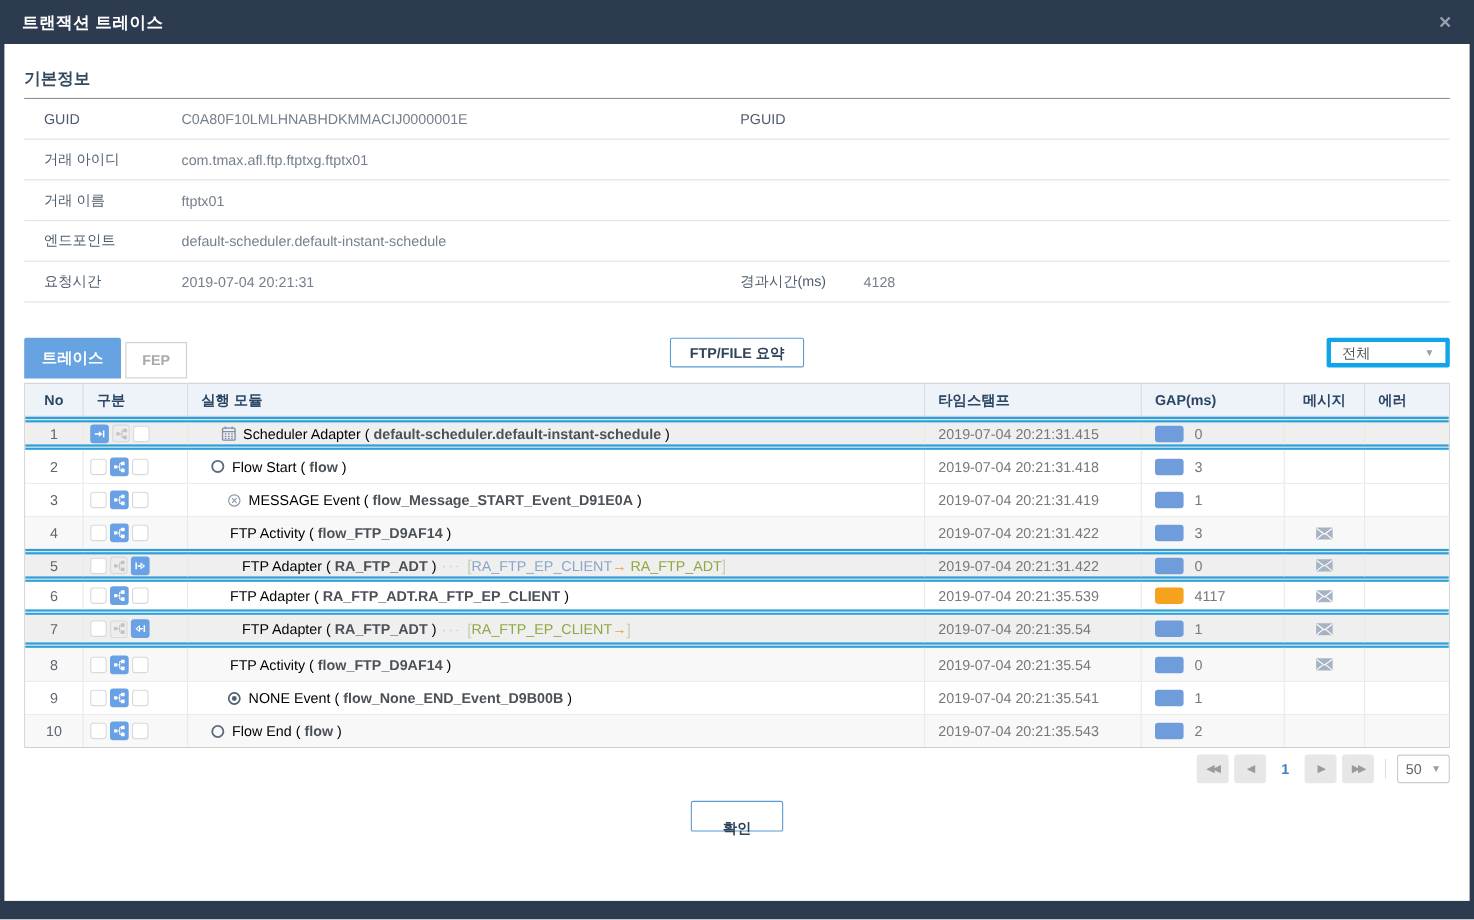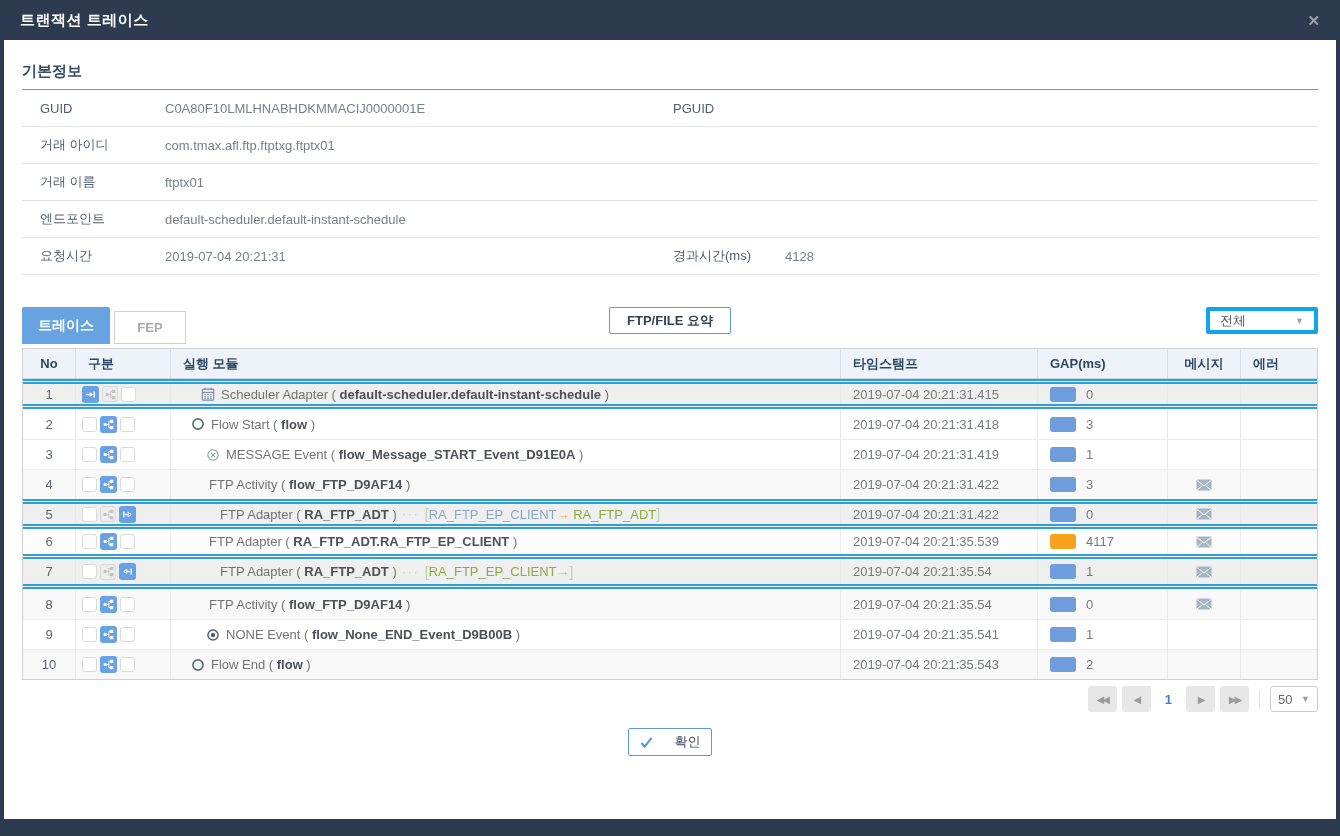--- a/index.html
+++ b/index.html
@@ -23,21 +23,21 @@
   .info-row { display:grid; grid-template-columns:143px 490px 130px 1fr; height:37px;
               align-items:center; border-bottom:1px solid #e2e2e2; }
   .info-label { padding-left:18px; font-size:13px; color:#4e5d6e; }
   .info-value { font-size:13px; color:#76808c; }
 
   .toolbar { position:relative; margin-top:31px; height:38px; }
   .tabs { position:absolute; left:0; bottom:0; display:flex; align-items:flex-end; gap:4px; }
   .tab { display:flex; align-items:center; justify-content:center; cursor:pointer; }
   .tab.active { width:88px; height:37px; background:#67a3e0; color:#fff;
                 font-size:14px; font-weight:bold; border-radius:2px 2px 0 0; }
-  .tab.inactive { width:72px; height:33px; background:#fff; border:1px solid #cfcfcf;
+  .tab.inactive { width:56px; height:33px; background:#fff; border:1px solid #cfcfcf;
                   color:#a9a9a9; font-size:13px; font-weight:bold; }
   .summary-btn { position:absolute; left:50%; top:1px; transform:translateX(-50%);
                  height:27px; padding:0 17px; background:#fff; border:1px solid #5b9bd5;
                  border-radius:2px; color:#2e4258; font-size:13px; font-weight:bold;
                  font-family:inherit; cursor:pointer; }
   .filter-select { position:absolute; right:0; top:1px; width:112px; height:27px;
                    border:4px solid #0ea5e9; border-radius:2px; background:#fff;
                    display:flex; align-items:center; justify-content:space-between;
                    padding:0 10px; font-size:13px; color:#555; cursor:pointer; }
   .caret { font-size:9px; color:#9aa0a8; }
@@ -74,21 +74,21 @@
 
   .slot { width:17px; height:17px; border-radius:3px; margin-right:3px;
           display:inline-flex; align-items:center; justify-content:center; flex:none; }
   .slot svg { width:11px; height:11px; }
   .slot.empty { width:15px; height:15px; border:1px solid #d9d9d9; background:#fff; }
   .slot.flow-gray { width:16px; height:16px; border:1px solid #d9d9d9; background:#ededed; color:#c2c2c2; }
   .slot.flow-blue, .slot.arrow-in, .slot.arrow-out, .slot.arrow-back { background:#69a1e5; color:#fff; }
 
   .lead { display:inline-flex; margin-right:6px; flex:none; }
   .lead svg { width:14px; height:14px; }
-  .mtext { color:#737373; }
+  .mtext { color:#000000; }
   .mbold { color:#4b5157; font-weight:bold; }
   .dots { color:#c9c9c9; letter-spacing:2px; margin:0 5px; font-size:12px; }
   .tag-bracket { color:#c2cfae; font-size:14px; }
   .tag-blue { color:#8ba6c9; }
   .tag-green { color:#8fa943; }
   .tag-arrow { color:#ef9f2e; font-weight:bold; }
 
   .gapbar { width:26px; height:15px; border-radius:3px; flex:none; }
   .gapbar.blue { background:#6f9cdb; }
   .gapbar.orange { background:#f6a21c; }
@@ -102,22 +102,22 @@
            font-size:10px; letter-spacing:-2px; cursor:pointer; }
   .pgnum { color:#3f7fc1; font-weight:bold; font-size:13px; margin:0 9px; }
   .pgsep { width:1px; height:18px; background:#e0e0e0; margin:0 5px; }
   .pgsize { width:48px; height:26px; border:1px solid #ccc; border-radius:3px;
             display:flex; align-items:center; justify-content:space-between;
             padding:0 7px; color:#666; font-size:13px; cursor:pointer; }
 
   .actions { display:flex; justify-content:center; margin-top:16px; }
   .confirm { width:84px; height:28px; background:#fff; border:1px solid #5b9bd5;
              border-radius:2px; display:flex; align-items:center; justify-content:center;
-             gap:22px; font-size:13px; font-weight:normal; color:#2e4258;
-             font-family:inherit; cursor:pointer; }
+             gap:22px; font-size:13px; font-weight:bold; color:#2e4258;
+             font-family:inherit; cursor:pointer;flex-direction:column; }
   .confirm svg { width:13px; height:11px; }
 </style>
 </head>
 <body>
 
 <div class="modal">
   <div class="modal-header">
     <span class="modal-title">트랜잭션 트레이스</span>
     <span class="close">✕</span>
   </div>

